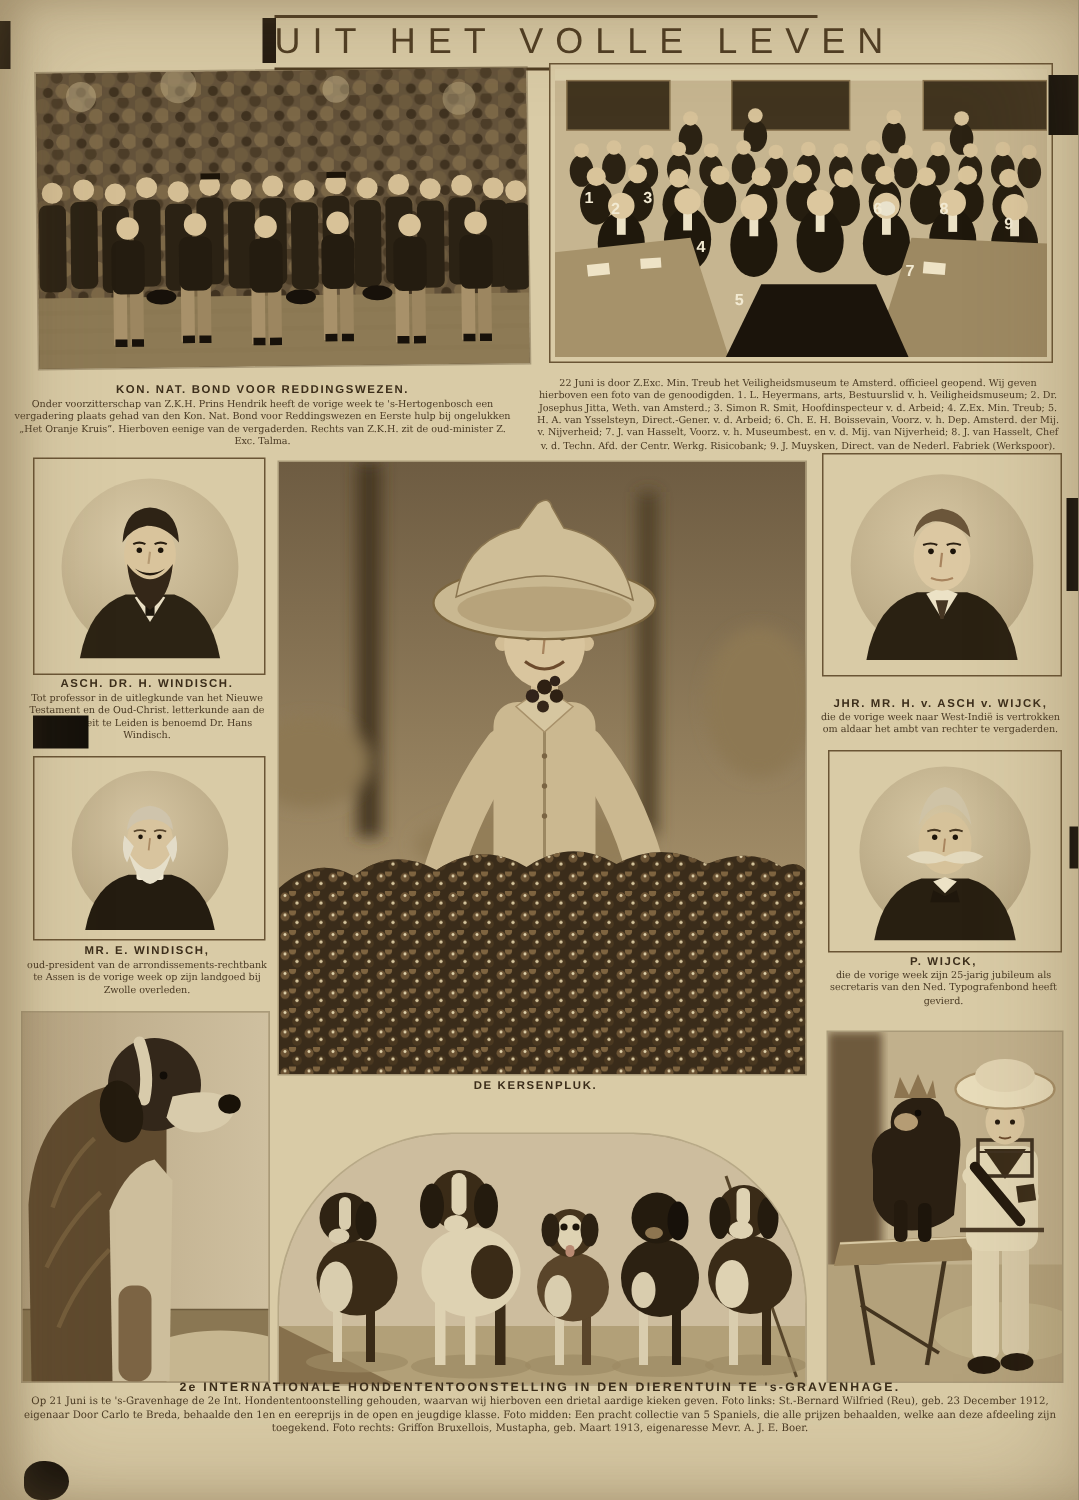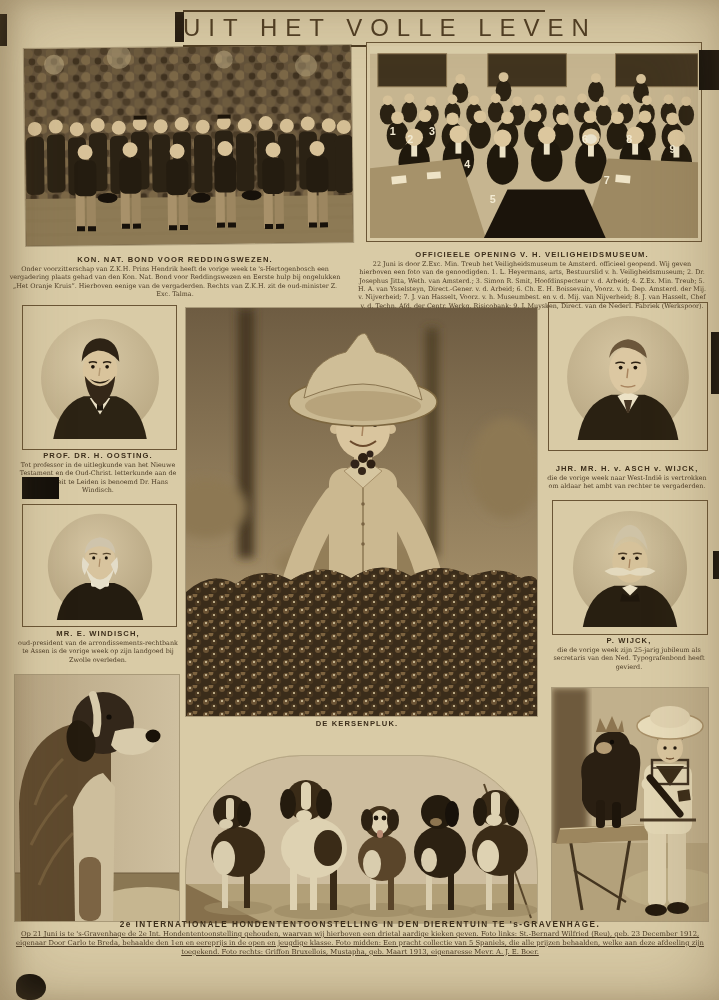--- a/index.html
+++ b/index.html
@@ -22,21 +22,21 @@
   .arch{border-radius:115px 115px 0 0;overflow:hidden;outline:1px solid rgba(80,62,38,.25);}
   
   .pframe{position:absolute;border:1px solid #6a5535;display:flex;align-items:center;justify-content:center;}
   .pframe svg{display:block;}
   
   .cap{position:absolute;text-align:center;}
   .cap h3{margin:0;font-family:"Liberation Sans",sans-serif;font-weight:700;font-size:7.6px;
         letter-spacing:1.1px;color:#3c2e1b;}
   .cap p{margin:1px 0 0;font-size:6.4px;line-height:1.3;color:#4a3a24;}
   .capbig h3{font-size:8.2px;letter-spacing:1.5px;}
-  .capbig p{font-size:6.8px;text-decoration:underline;}
+  .capbig p{font-size:6.8px;}
   
   .art{position:absolute;background:#14100a;}
   .blob{border-radius:45% 55% 50% 40%;}
 </style>
 </head>
 <body>
 
 <div class="page">
 
   <div class="ornament"></div>
@@ -182,21 +182,20 @@
         <text x="305" y="110">9</text>
       </g>
     </svg>
   </figure>
 
   <div class="cap" style="left:8px;top:255px;width:334px">
     <h3>KON. NAT. BOND VOOR REDDINGSWEZEN.</h3>
     <p>Onder voorzitterschap van Z.K.H. Prins Hendrik heeft de vorige week te 's-Hertogenbosch een vergadering plaats gehad van den Kon. Nat. Bond voor Reddingswezen en Eerste hulp bij ongelukken „Het Oranje Kruis”. Hierboven eenige van de vergaderden. Rechts van Z.K.H. zit de oud-minister Z. Exc. Talma.</p>
   </div>
   <div class="cap" style="left:358px;top:250px;width:348px">
-    <h3>OFFICIEELE OPENING V. H. VEILIGHEIDSMUSEUM.</h3>
     <p>22 Juni is door Z.Exc. Min. Treub het Veiligheidsmuseum te Amsterd. officieel geopend. Wij geven hierboven een foto van de genoodigden. 1. L. Heyermans, arts, Bestuurslid v. h. Veiligheidsmuseum; 2. Dr. Josephus Jitta, Weth. van Amsterd.; 3. Simon R. Smit, Hoofdinspecteur v. d. Arbeid; 4. Z.Ex. Min. Treub; 5. H. A. van Ysselsteyn, Direct.-Gener. v. d. Arbeid; 6. Ch. E. H. Boissevain, Voorz. v. h. Dep. Amsterd. der Mij. v. Nijverheid; 7. J. van Hasselt, Voorz. v. h. Museumbest. en v. d. Mij. van Nijverheid; 8. J. van Hasselt, Chef v. d. Techn. Afd. der Centr. Werkg. Risicobank; 9. J. Muysken, Direct. van de Nederl. Fabriek (Werkspoor).</p>
   </div>
 
   <div class="pframe" style="left:22px;top:305px;width:153px;height:143px">
     <svg width="122" height="122" viewBox="0 0 120 120">
       <defs>
           <radialGradient id="pg1" cx=".42" cy=".35" r=".75">
         <stop offset="0" stop-color="#d8c9a6"></stop>
             <stop offset="1" stop-color="#b9a883"></stop>
           </radialGradient>
@@ -209,21 +208,21 @@
       <path d="M42,44 Q43,22 60,21 Q78,22 79,44 Q70,33 58,33 Q47,35 42,44 Z" fill="#2e2315"></path>
       <path d="M45,58 Q47,80 60,88 Q73,80 75,58 Q68,68 60,68 Q52,68 45,58 Z" fill="#342718"></path>
       <path d="M50,61 Q60,67 70,61 Q60,70 50,61 Z" fill="#241a0e"></path>
       <circle cx="53" cy="49" r="1.8" fill="#1c140a"></circle>
         <circle cx="67" cy="49" r="1.8" fill="#1c140a"></circle>
       <path d="M49,45 Q53,43 57,45 M63,45 Q67,43 71,45" stroke="#2b2012" stroke-width="1.4" fill="none"></path>
       <path d="M60,50 L59,58" stroke="#b59a73" stroke-width="1.4" fill="none"></path>
     </svg>
   </div>
   <div class="cap" style="left:16px;top:451px;width:164px">
-    <h3>PROF. DR. H. OOSTING.</h3>
+    <h3>ASCH. DR. H. WINDISCH.</h3>
     <p>Tot professor in de uitlegkunde van het Nieuwe Testament en de Oud-Christ. letterkunde aan de Universiteit te Leiden is benoemd Dr. Hans Windisch.</p>
   </div>
 
   <div class="pframe" style="left:548px;top:302px;width:158px;height:147px">
     <svg width="126" height="126" viewBox="0 0 120 120">
       <defs>
           <radialGradient id="pg2" cx=".45" cy=".35" r=".75">
         <stop offset="0" stop-color="#d6c6a2"></stop>
             <stop offset="1" stop-color="#b5a480"></stop>
           </radialGradient>

